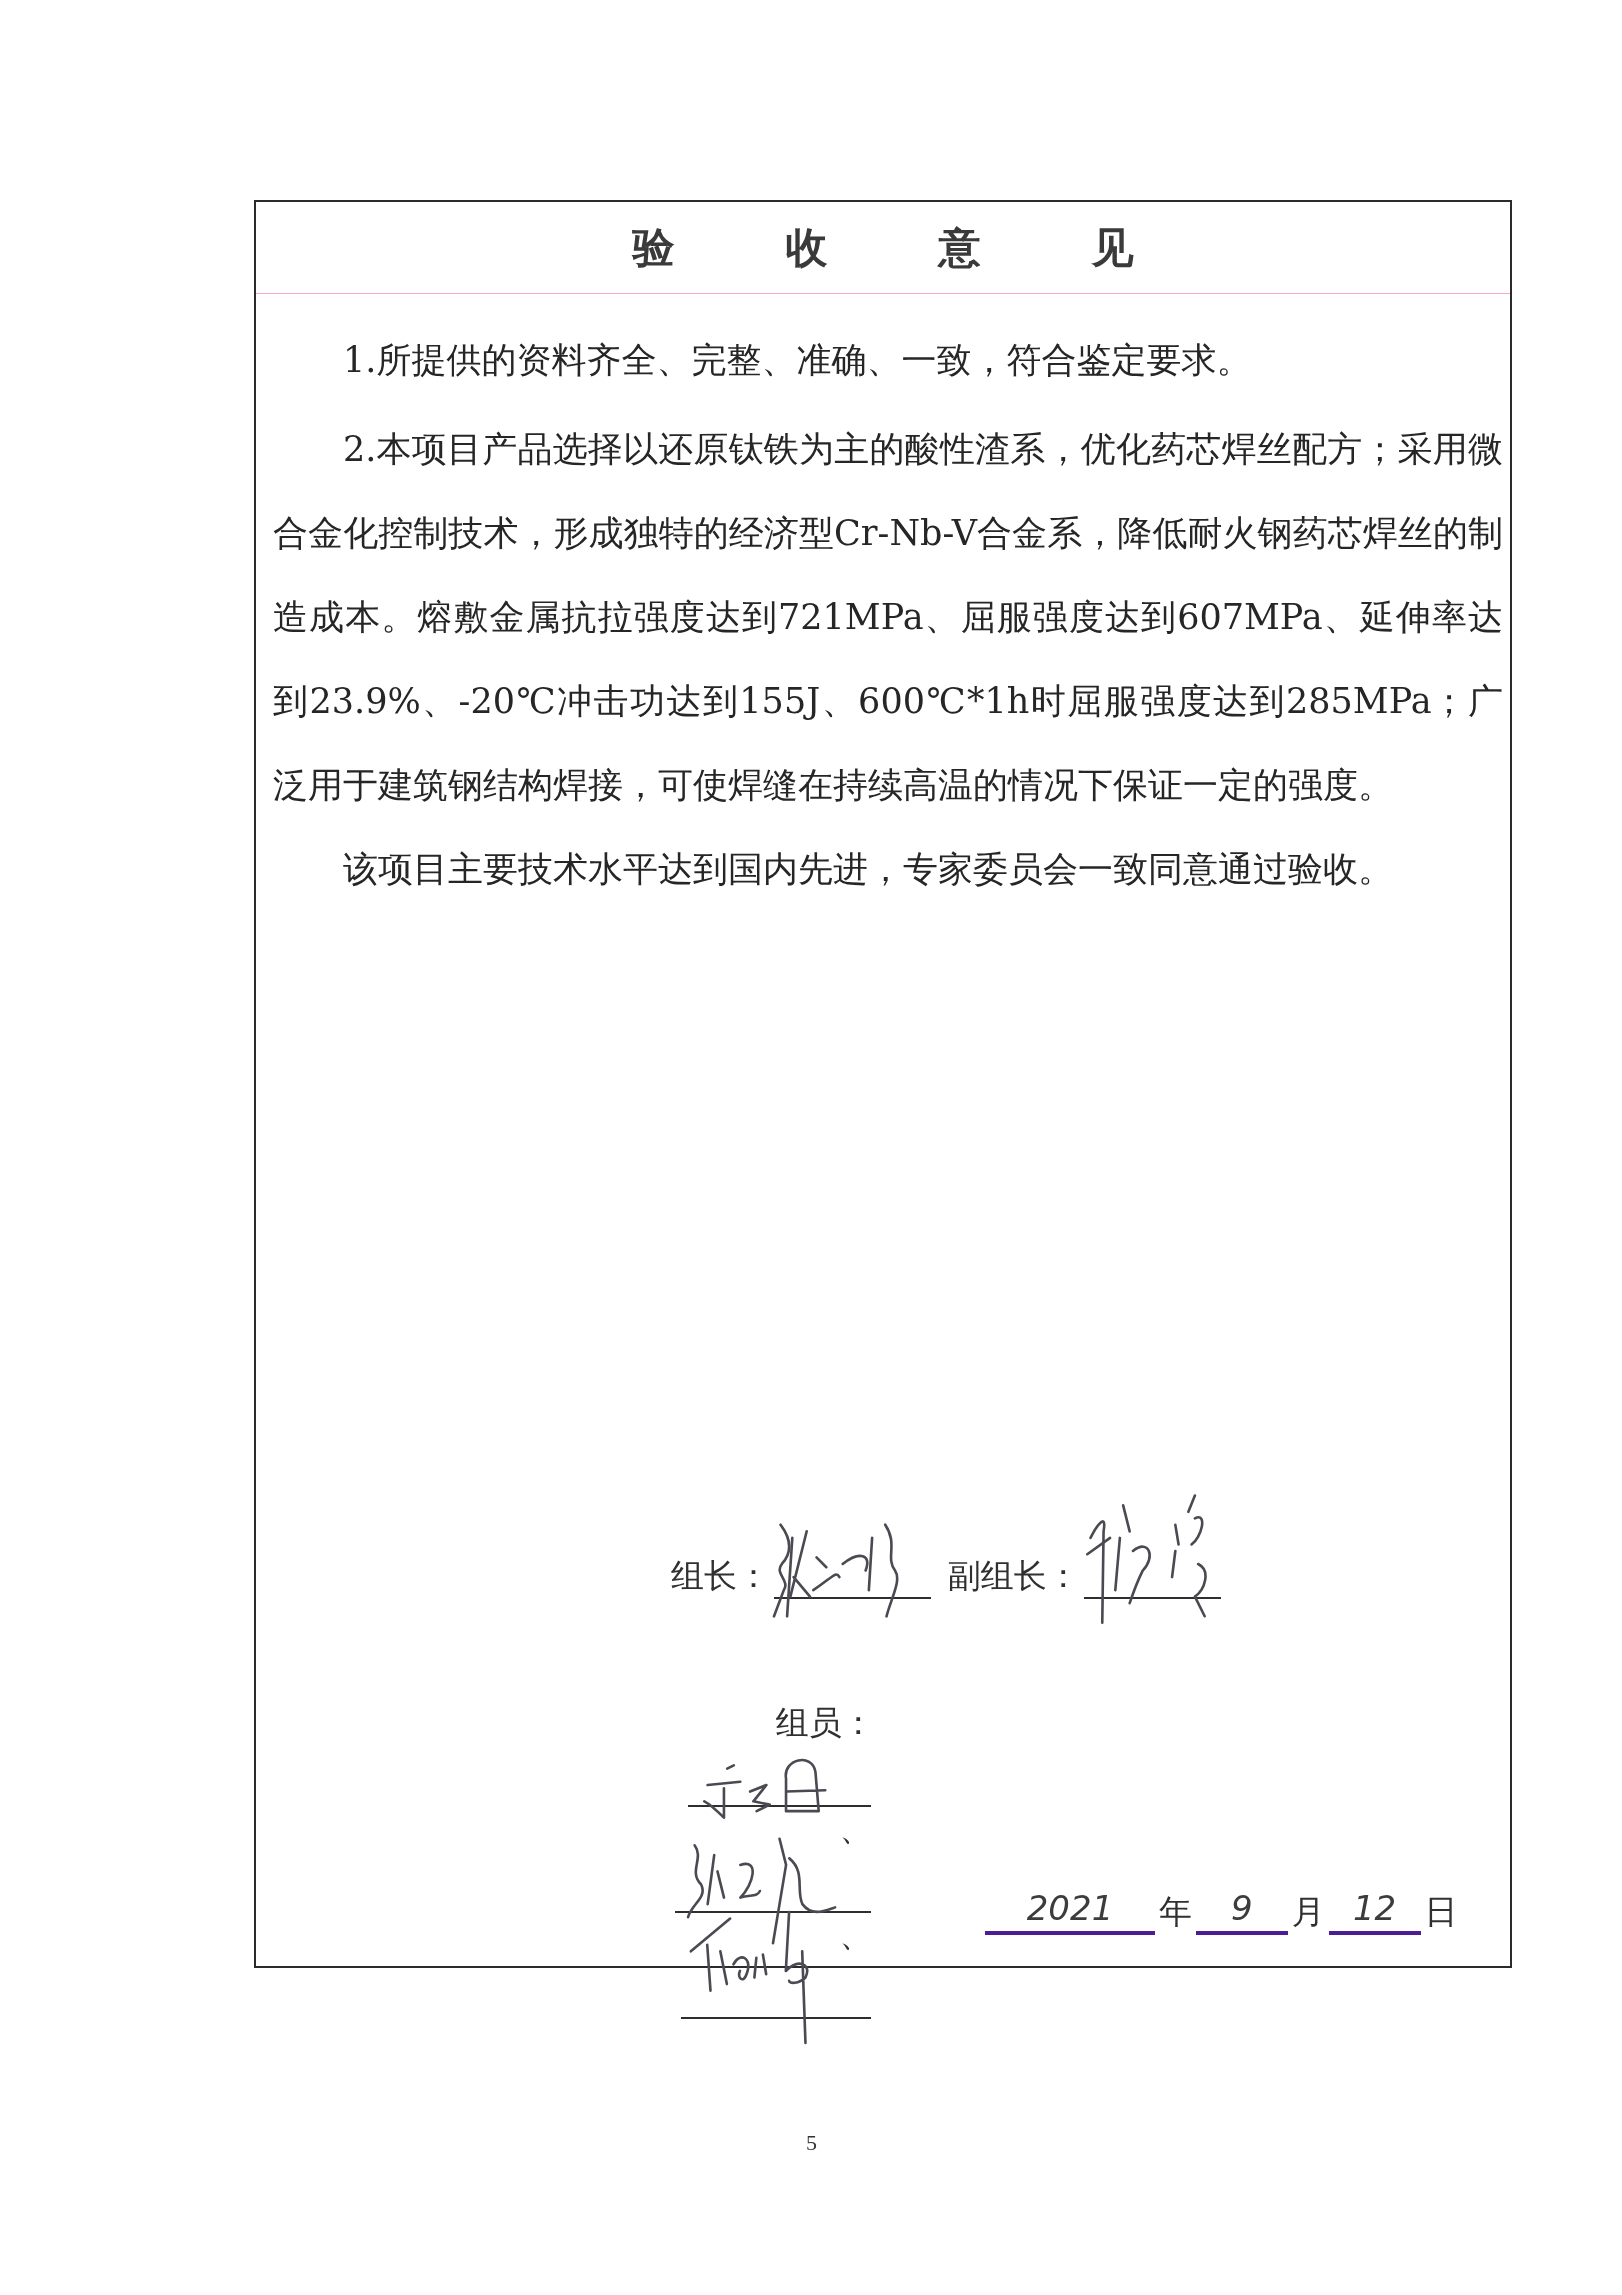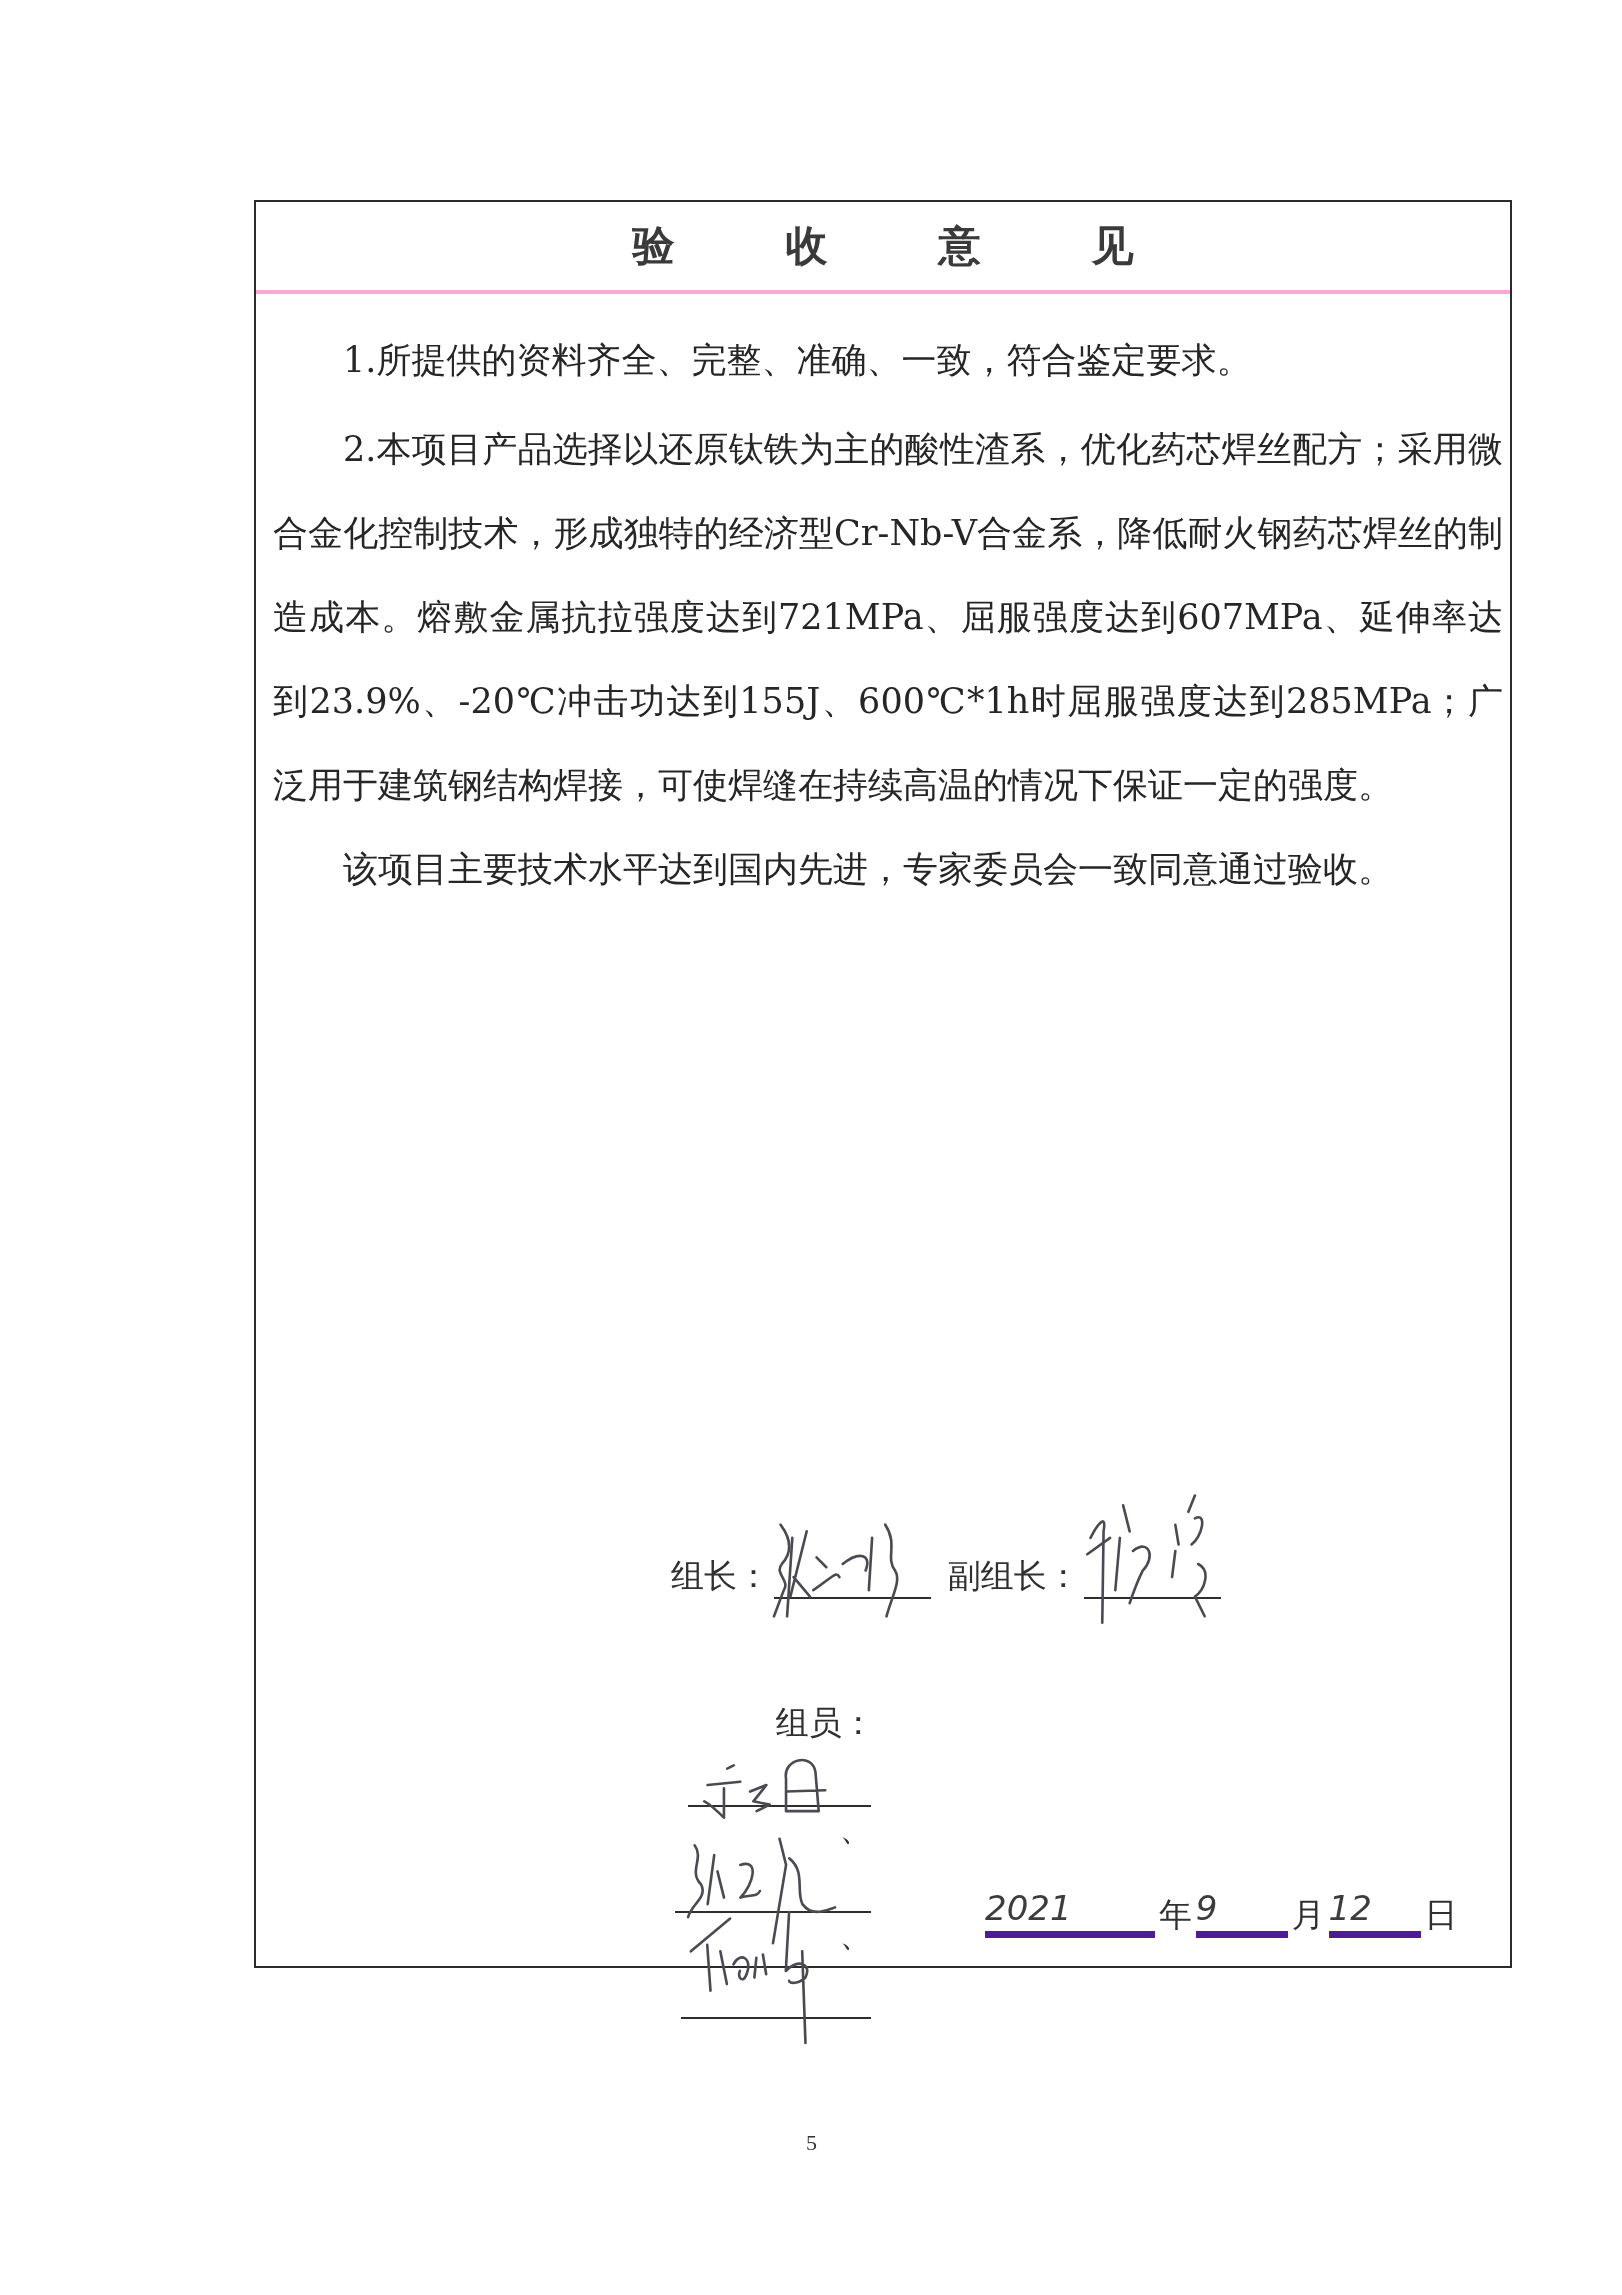--- a/index.html
+++ b/index.html
@@ -27,21 +27,21 @@
       width: 1258px;
       height: 1768px;
       border: 2px solid #2b2b2b;
       box-sizing: border-box;
     }
     .title-row {
       position: absolute;
       left: 0; top: 0;
       width: 100%;
       height: 92px;
-      border-bottom: 4px solid #f9a8d4;
+      border-bottom: 1px solid #f9a8d4;
       box-sizing: border-box;
       display: flex;
       align-items: center;
       justify-content: center;
     }
     .title-text {
       font-size: 42px;
       letter-spacing: 111px;
       margin-left: 111px;
       font-weight: bold;
@@ -88,22 +88,22 @@
       position: absolute;
       left: 985px;
       top: 1885px;
       font-size: 33px;
       display: flex;
       align-items: flex-end;
       color: #303030;
     }
     .date-field {
       display: inline-block;
-      border-bottom: 7px solid #4c1d95;
-      text-align: left;
+      border-bottom: 4px solid #4c1d95;
+      text-align: center;
       font-family: "DejaVu Sans", sans-serif;
       font-style: italic;
       font-size: 34px;
       color: #3c3c3c;
       line-height: 46px;
     }
     .page-number {
       position: absolute;
       left: 0; width: 100%;
       top: 2130px;

